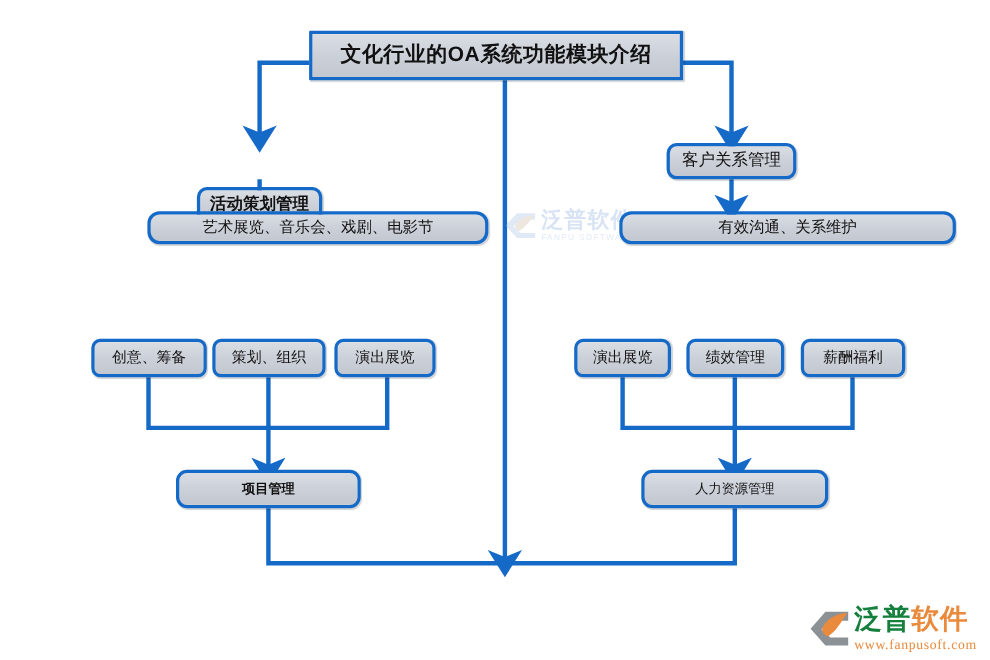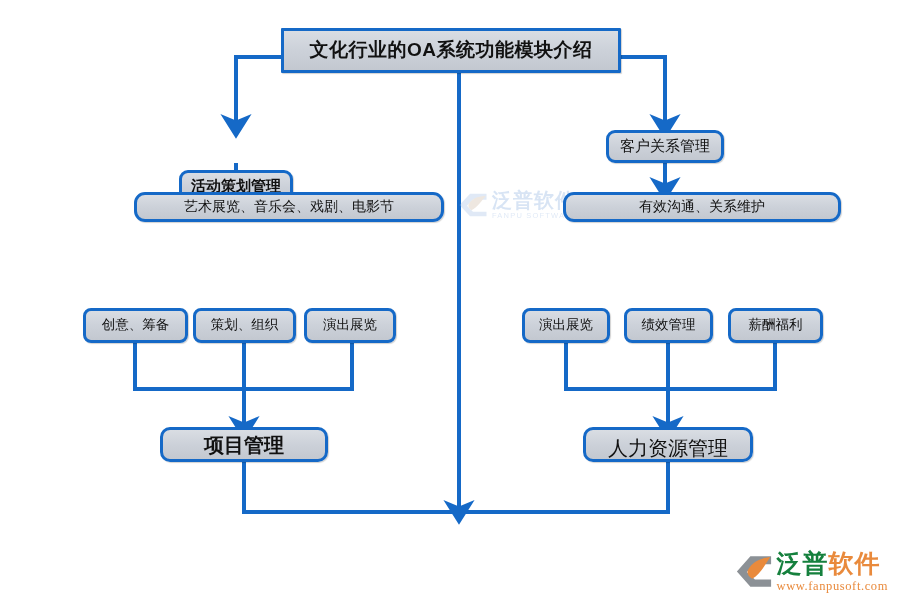--- a/index.html
+++ b/index.html
@@ -58,29 +58,28 @@
     font-weight: normal;
     border-radius: 11px;
     margin-left: 44px;
   }
   .node.small {
     font-size: 13.5px;
     font-weight: normal;
     border-radius: 8px;
   }
   .node.result {
-    font-size: 20px;
+    font-size: 12px;
     font-weight: bold;
     border-radius: 10px;
   }
   .node.result-light {
-    font-size: 20px;
+    font-size: 12px;
     font-weight: normal;
     border-radius: 10px;
-    align-items: flex-end;
   }
 
   
   .watermark {
     position: absolute;
     z-index: 1;
     opacity: 0.30;
     pointer-events: none;
     display: flex;
     align-items: center;
@@ -215,21 +214,21 @@
   </div>
 
   <div class="node result" style="left:160px; top:427px; width:168px; height:35px;">
     <span>项目管理</span>
   </div>
 
   <div class="node major-light" style="left:606px; top:130px; width:118px; height:33px;">
     <span>客户关系管理</span>
   </div>
 
-  <div class="node banner" style="left:519px; top:192px; width:278px; height:30px;text-align:center;">
+  <div class="node banner" style="left:519px; top:192px; width:306px; height:30px;text-align:center;">
     <span>有效沟通、关系维护</span>
   </div>
 
   <div class="node small" style="left:522px; top:308px; width:88px; height:35px;">
     <span>演出展览</span>
   </div>
   <div class="node small" style="left:624px; top:308px; width:89px; height:35px;">
     <span>绩效管理</span>
   </div>
   <div class="node small" style="left:728px; top:308px; width:95px; height:35px;">

